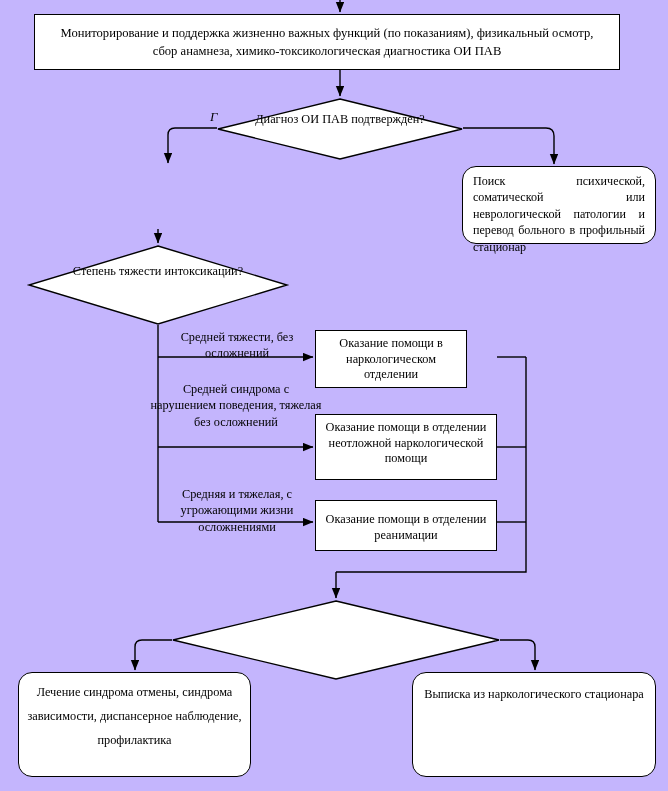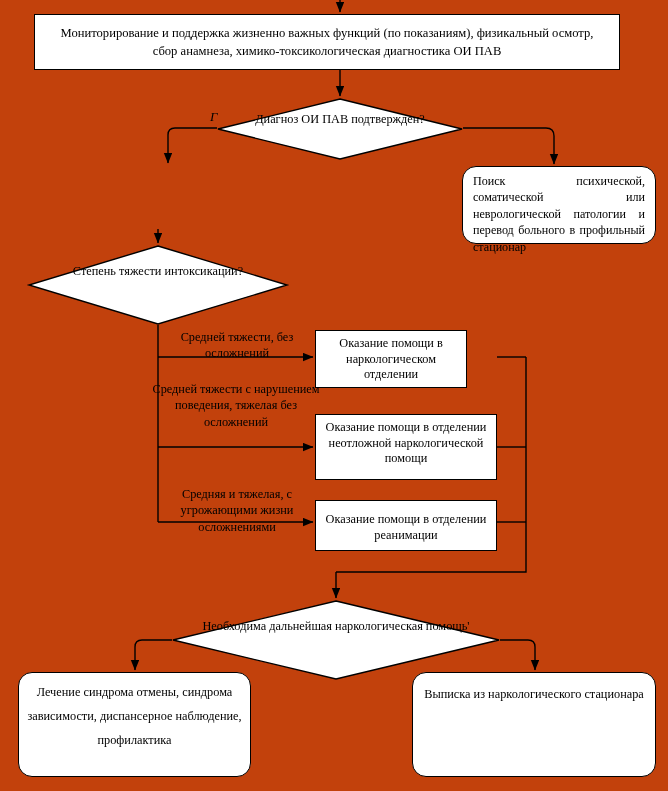--- a/index.html
+++ b/index.html
@@ -9,21 +9,21 @@
   }
   body {
     font-family: "Liberation Serif", "DejaVu Serif", serif;
     color: #000000;
   }
   #canvas {
     position: relative;
     width: 668px;
     height: 791px;
     overflow: hidden;
-    background: #c2410c;
+    background: #c4b5fd;
     text-decoration: underline;
   }
   svg.edges {
     position: absolute;
     left: 0;
     top: 0;
     width: 668px;
     height: 791px;
     pointer-events: none;
   }
@@ -184,40 +184,39 @@
   </div>
 
   <div class="diamond" id="dia-severity">
     <svg width="260" height="80" viewBox="0 0 260 80">
       <polygon points="130,1 259,40 130,79 1,40" fill="#ffffff" stroke="#000000" stroke-width="1.4"></polygon>
     </svg>
     <div class="dtxt">Степень тяжести интоксикации?</div>
   </div>
 
   <div class="branch-label" id="label-mod">Средней тяжести, без осложнений</div>
-  <div class="branch-label" id="label-modb">Средней тяжести с нарушением поведения, тяжелая без осложнений</div>
+  <div class="branch-label" id="label-modb">Средней синдрома с нарушением поведения, тяжелая без осложнений</div>
   <div class="branch-label" id="label-sev">Средняя и тяжелая, с угрожающими жизни осложнениями</div>
 
   <div class="node" id="node-help1">
     <div class="txt">Оказание помощи в наркологическом отделении</div>
   </div>
 
   <div class="node" id="node-help2">
     <div class="txt">Оказание помощи в отделении неотложной наркологической помощи</div>
   </div>
 
   <div class="node" id="node-help3">
     <div class="txt">Оказание помощи в отделении реанимации</div>
   </div>
 
   <div class="diamond" id="dia-further">
     <svg width="328" height="80" viewBox="0 0 328 80">
       <polygon points="164,1 327,40 164,79 1,40" fill="#ffffff" stroke="#000000" stroke-width="1.4"></polygon>
     </svg>
-    <div class="dtxt">Необходима дальнейшая наркологическая помощь'</div>
   </div>
 
   <div class="node rounded" id="node-discharge">
     <div class="txt">Выписка из наркологического стационара</div>
   </div>
 
   <div class="node rounded" id="node-treat">
     <div class="txt">Лечение синдрома отмены, синдрома зависимости, диспансерное наблюдение, профилактика</div>
   </div>
 

